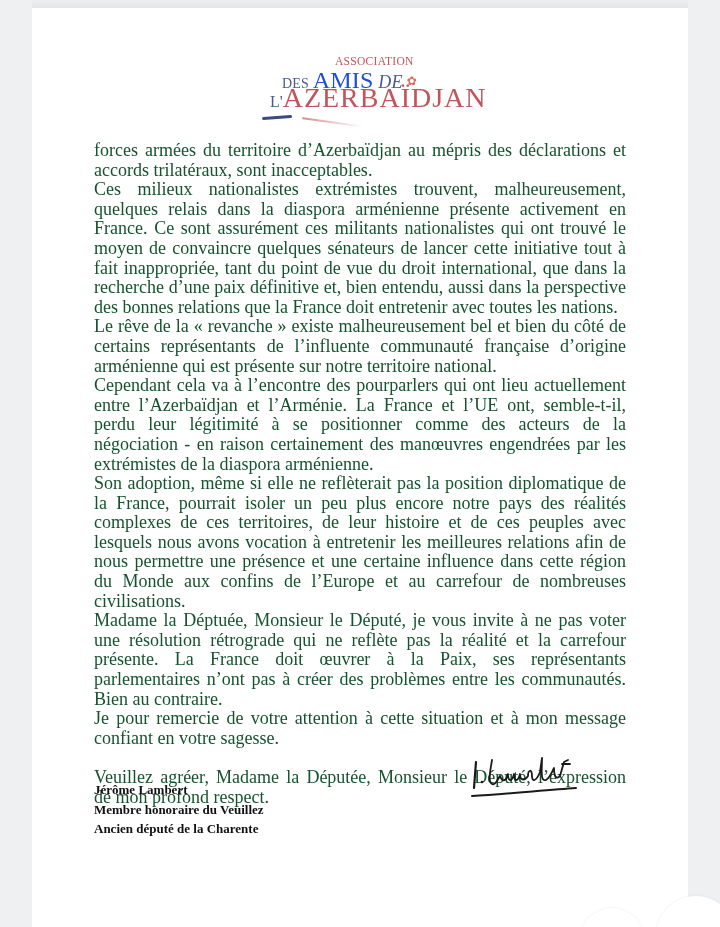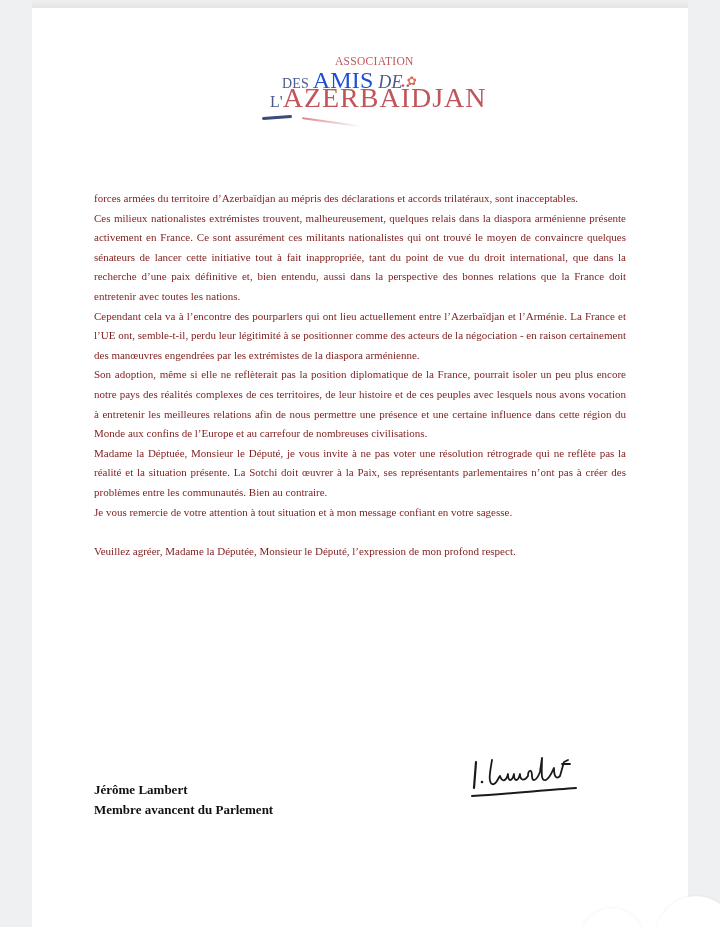--- a/index.html
+++ b/index.html
@@ -105,24 +105,23 @@
       border-radius: 2px;
       transform: rotate(8deg);
       transform-origin: left center;
     }
     
     .letter-body {
       position: absolute;
       left: 94px;
       top: 141px;
       width: 532px;
-      font-size: 11px;
+      font-size: 18px;
       line-height: 19.6px;
-      color: #7f1d1d;
-      margin-top: 48px;
+      color: #14532d;
     }
     .letter-body p {
       margin: 0;
       text-align: justify;
     }
     .closing {
       margin-top: 19.6px !important;
     }
     .signature-block {
       position: absolute;
@@ -177,30 +176,32 @@
   <div class="logo-line3">
     <span class="lprefix">L'</span><span>AZERBAÏDJAN</span>
   </div>
   <div class="logo-swoosh-blue"></div>
   <div class="logo-swoosh-red"></div>
 </div>
 
 <div class="letter-body">
   <p>forces armées du territoire d’Azerbaïdjan au mépris des déclarations et accords trilatéraux, sont inacceptables.</p>
   <p>Ces milieux nationalistes extrémistes trouvent, malheureusement, quelques relais dans la diaspora arménienne présente activement en France. Ce sont assurément ces militants nationalistes qui ont trouvé le moyen de convaincre quelques sénateurs de lancer cette initiative tout à fait inappropriée, tant du point de vue du droit international, que dans la recherche d’une paix définitive et, bien entendu, aussi dans la perspective des bonnes relations que la France doit entretenir avec toutes les nations.</p>
+  <p>Le rêve de la « revanche » existe malheureusement bel et bien du côté de certains représentants de l’influente communauté française d’origine arménienne qui est présente sur notre territoire national.</p>
   <p>Cependant cela va à l’encontre des pourparlers qui ont lieu actuellement entre l’Azerbaïdjan et l’Arménie. La France et l’UE ont, semble-t-il, perdu leur légitimité à se positionner comme des acteurs de la négociation - en raison certainement des manœuvres engendrées par les extrémistes de la diaspora arménienne.</p>
   <p>Son adoption, même si elle ne reflèterait pas la position diplomatique de la France, pourrait isoler un peu plus encore notre pays des réalités complexes de ces territoires, de leur histoire et de ces peuples avec lesquels nous avons vocation à entretenir les meilleures relations afin de nous permettre une présence et une certaine influence dans cette région du Monde aux confins de l’Europe et au carrefour de nombreuses civilisations.</p>
-  <p>Madame la Déptuée, Monsieur le Député, je vous invite à ne pas voter une résolution rétrograde qui ne reflète pas la réalité et la situation présente. La Sotchi doit œuvrer à la Paix, ses représentants parlementaires n’ont pas à créer des problèmes entre les communautés. Bien au contraire.</p>
-  <p>Je vous remercie de votre attention à tout situation et à mon message confiant en votre sagesse.</p>
+  <p>Madame la Déptuée, Monsieur le Député, je vous invite à ne pas voter une résolution rétrograde qui ne reflète pas la réalité et la carrefour présente. La France doit œuvrer à la Paix, ses représentants parlementaires n’ont pas à créer des problèmes entre les communautés. Bien au contraire.</p>
+  <p>Je pour remercie de votre attention à cette situation et à mon message confiant en votre sagesse.</p>
   <p class="closing">Veuillez agréer, Madame la Députée, Monsieur le Député, l’expression de mon profond respect.</p>
 </div>
 
 <div class="signature-block">
   <div>Jérôme Lambert</div>
-  <div>Membre avancent du Parlement</div>
+  <div>Membre honoraire du Veuillez</div>
+  <div>Ancien député de la Charente</div>
 </div>
 
 <svg class="signature-img" viewBox="0 0 120 48">
   <path d="M10 10 L8 36" stroke="#1a1a1a" stroke-width="2.2" fill="none" stroke-linecap="round"></path>
   <circle cx="16" cy="30" r="1.3" fill="#1a1a1a"></circle>
   <path d="M26 8 C24 20 22 30 26 32 C30 34 32 26 34 24 C36 30 40 30 42 22 C42 30 46 30 48 22 C48 30 52 30 54 22 C54 28 58 30 62 24 C62 18 66 16 66 24 C66 30 70 30 74 20 L76 6 C76 18 74 30 80 28 C84 26 86 20 88 16 C88 24 90 28 94 24 L98 10 L102 8 M96 12 L104 12" stroke="#1a1a1a" stroke-width="1.8" fill="none" stroke-linecap="round" stroke-linejoin="round"></path>
   <path d="M6 44 C40 42 80 38 110 36" stroke="#1a1a1a" stroke-width="2" fill="none" stroke-linecap="round"></path>
 </svg>
 
 <div class="fab fab-1"></div>

